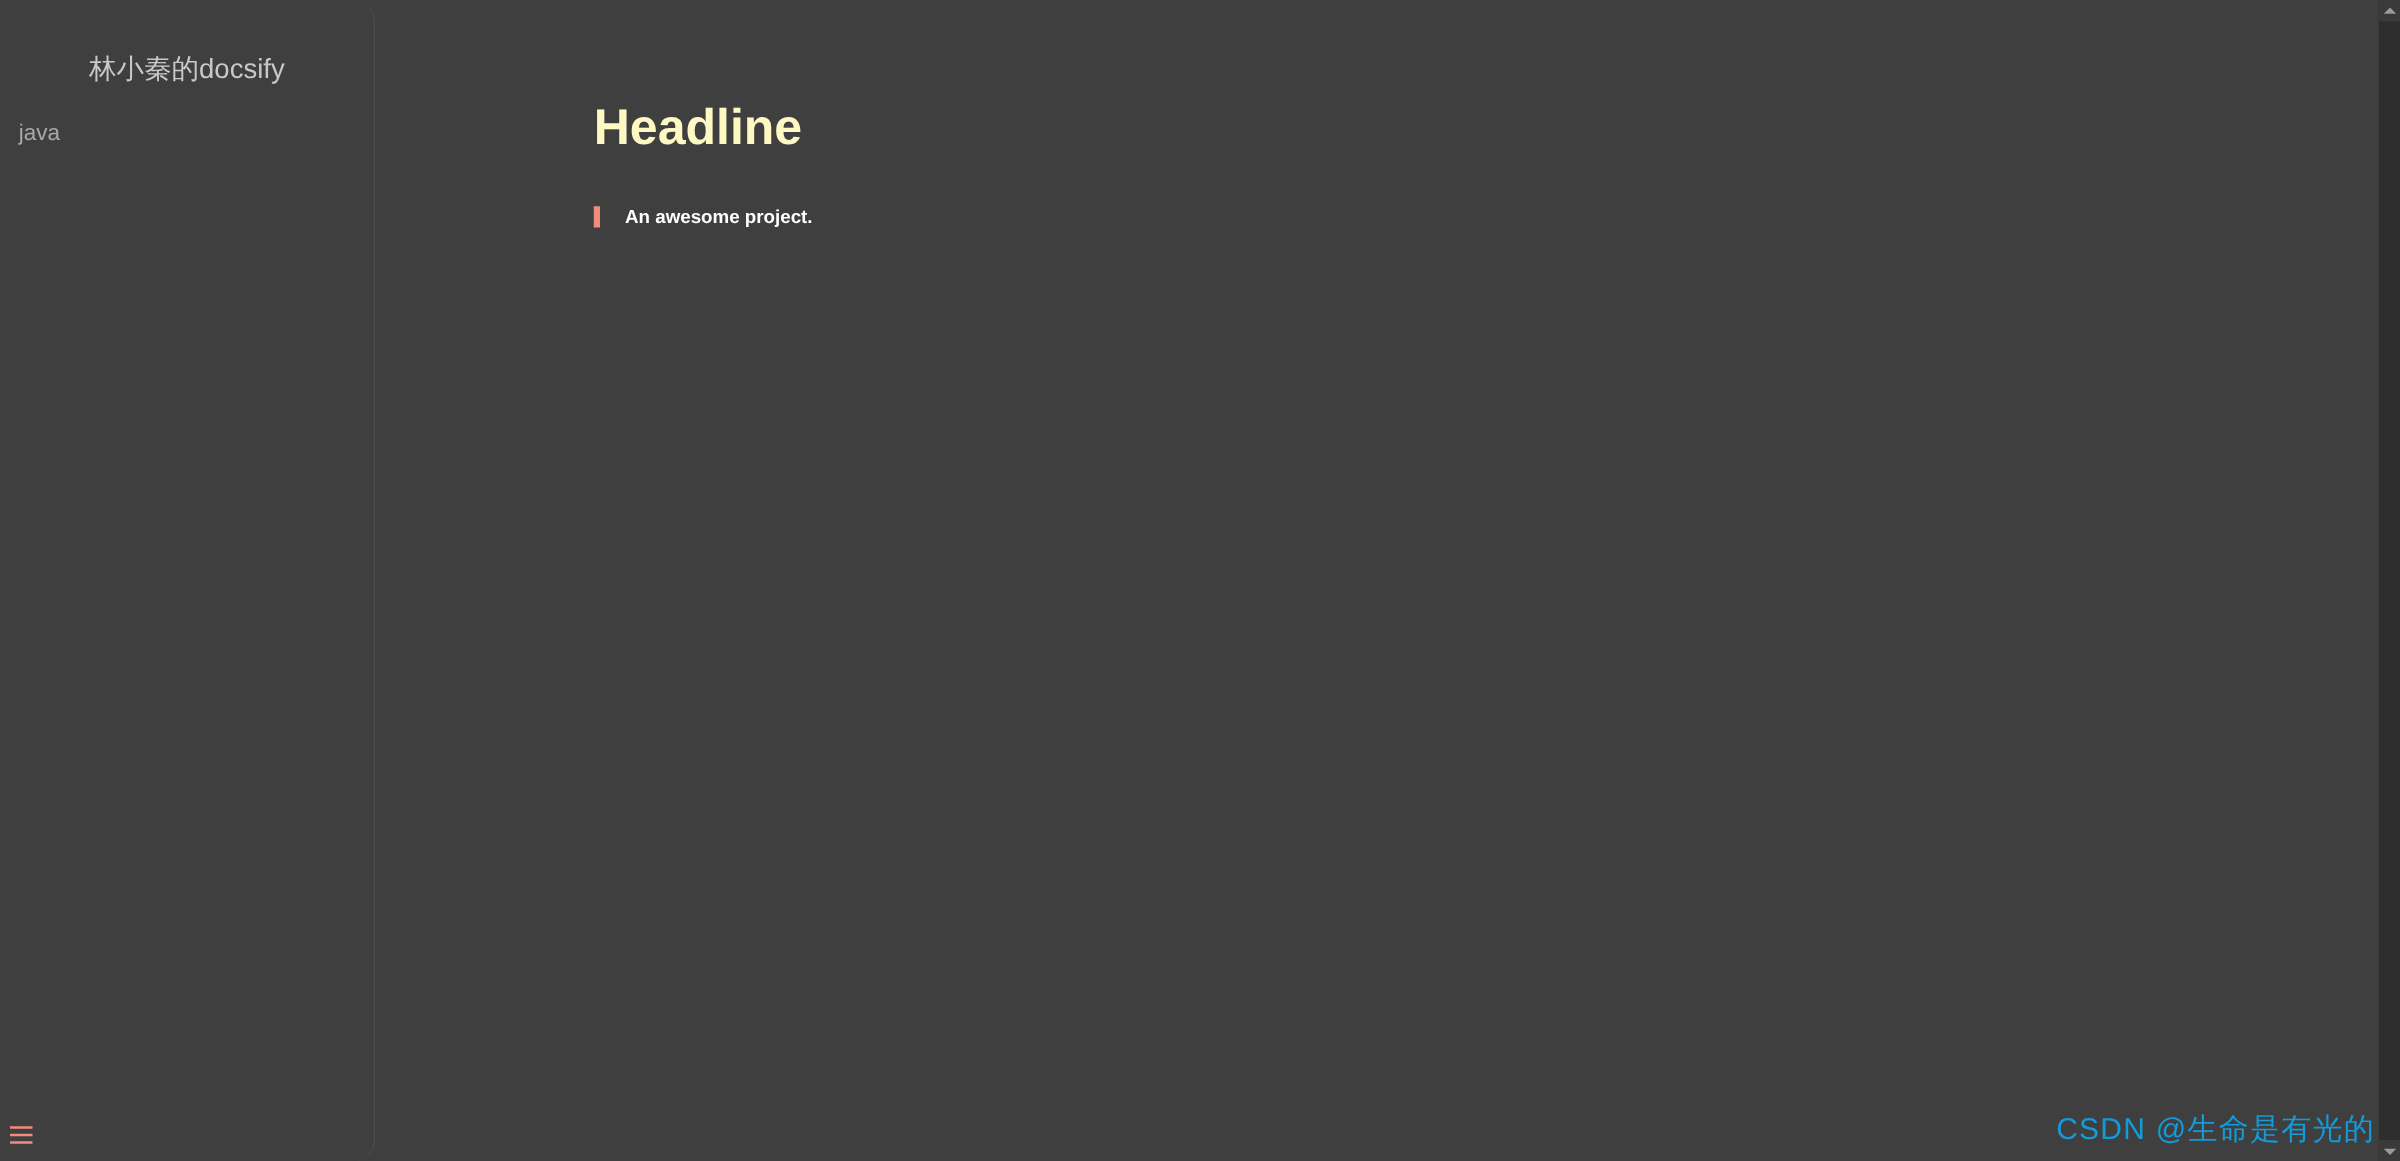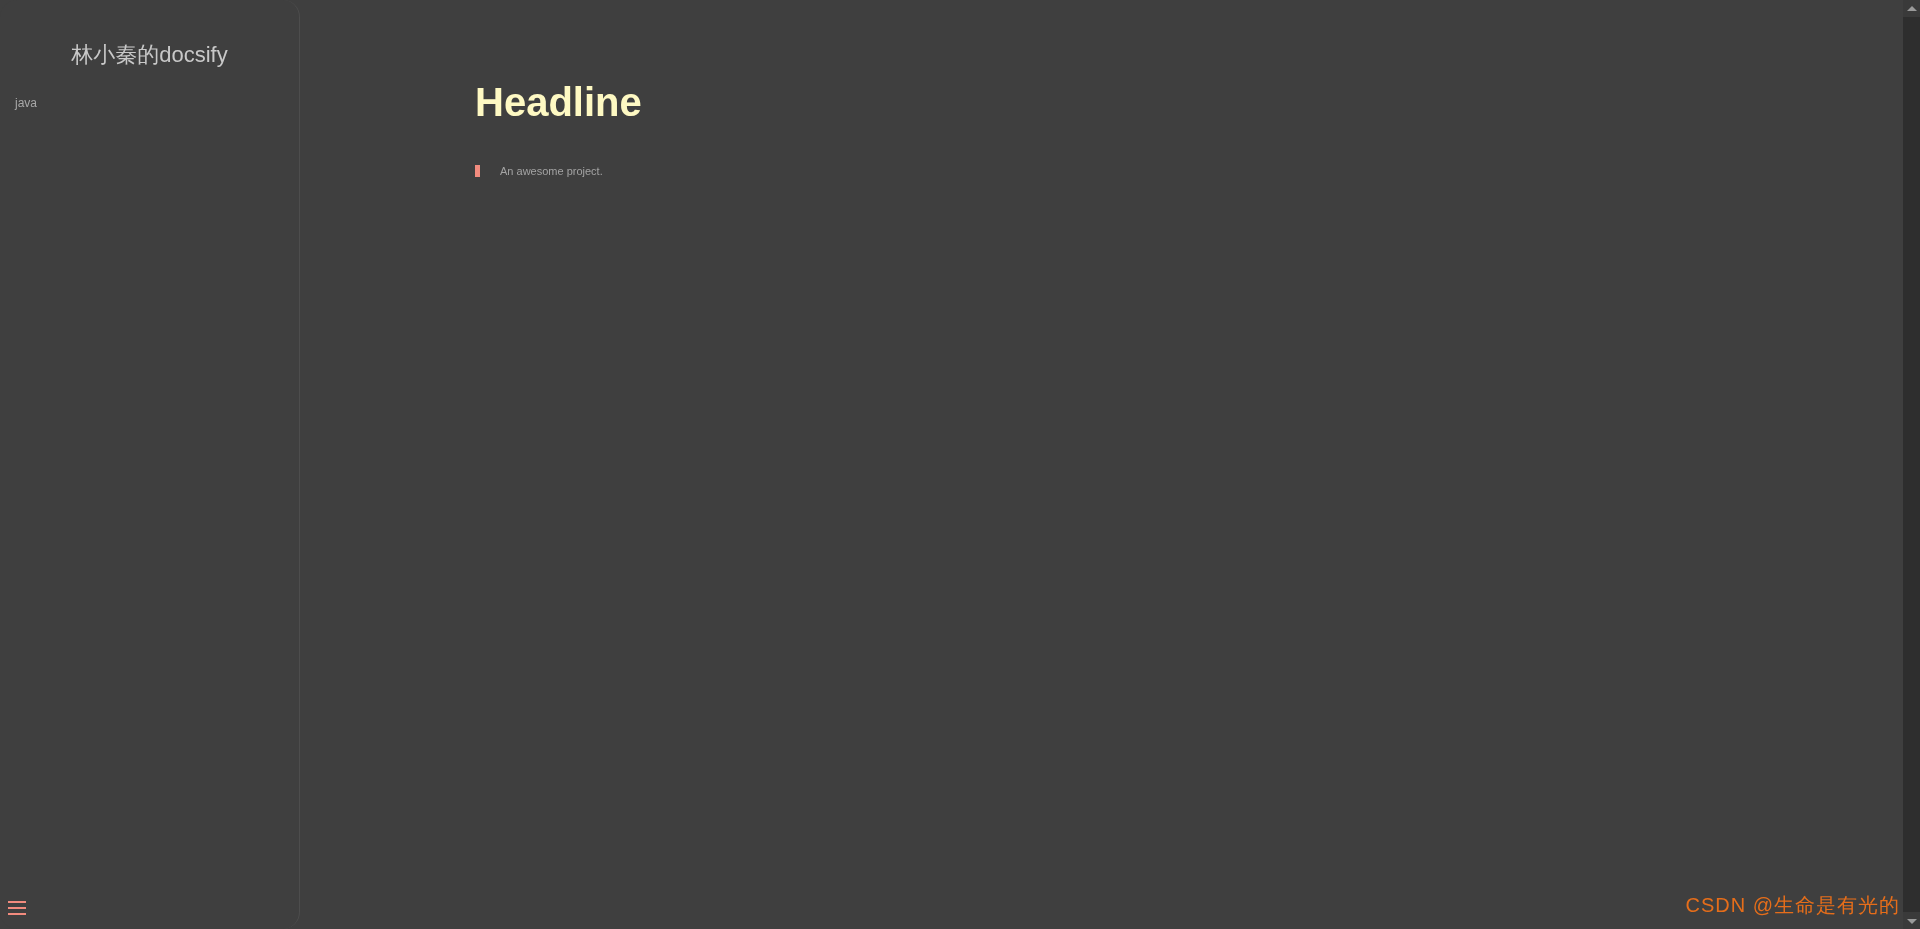--- a/index.html
+++ b/index.html
@@ -71,21 +71,21 @@
       list-style: none;
       padding: 0 15px;
     }
 
     .sidebar-nav-item {
       padding: 6px 0;
       cursor: pointer;
     }
 
     .sidebar-nav-item a {
-      font-size: 12px;
+      font-size: 18px;
       color: #a8a8a8;
       text-decoration: none;
       display: block;
     }
 
     .content {
       position: absolute;
       left: 300px;
       top: 0;
       right: 17px;
@@ -100,23 +100,23 @@
       margin-bottom: 40px;
     }
 
     .blockquote {
       border-left: 5px solid #f28b7e;
       padding-left: 20px;
       margin: 10px 0;
     }
 
     .blockquote-text {
-      font-size: 11px;
-      font-weight: 400;
-      color: #a3a3a3;
+      font-size: 15px;
+      font-weight: 700;
+      color: #ffffff;
     }
 
     .menu-toggle {
       position: absolute;
       bottom: 10px;
       left: 8px;
       width: 22px;
       height: 22px;
       cursor: pointer;
       display: flex;
@@ -128,22 +128,22 @@
     .menu-toggle-line {
       height: 2px;
       background-color: #f28b7e;
       width: 18px;
     }
 
     .watermark {
       position: absolute;
       bottom: 10px;
       right: 20px;
-      font-size: 20px;
-      color: #f97316;
+      font-size: 24px;
+      color: #0ea5e9;
       opacity: 0.9;
       letter-spacing: 1px;
     }
   </style>
 </head>
 <body>
 
 <div class="sidebar">
   <h1 class="sidebar-title">林小秦的docsify</h1>
   <ul class="sidebar-nav">

